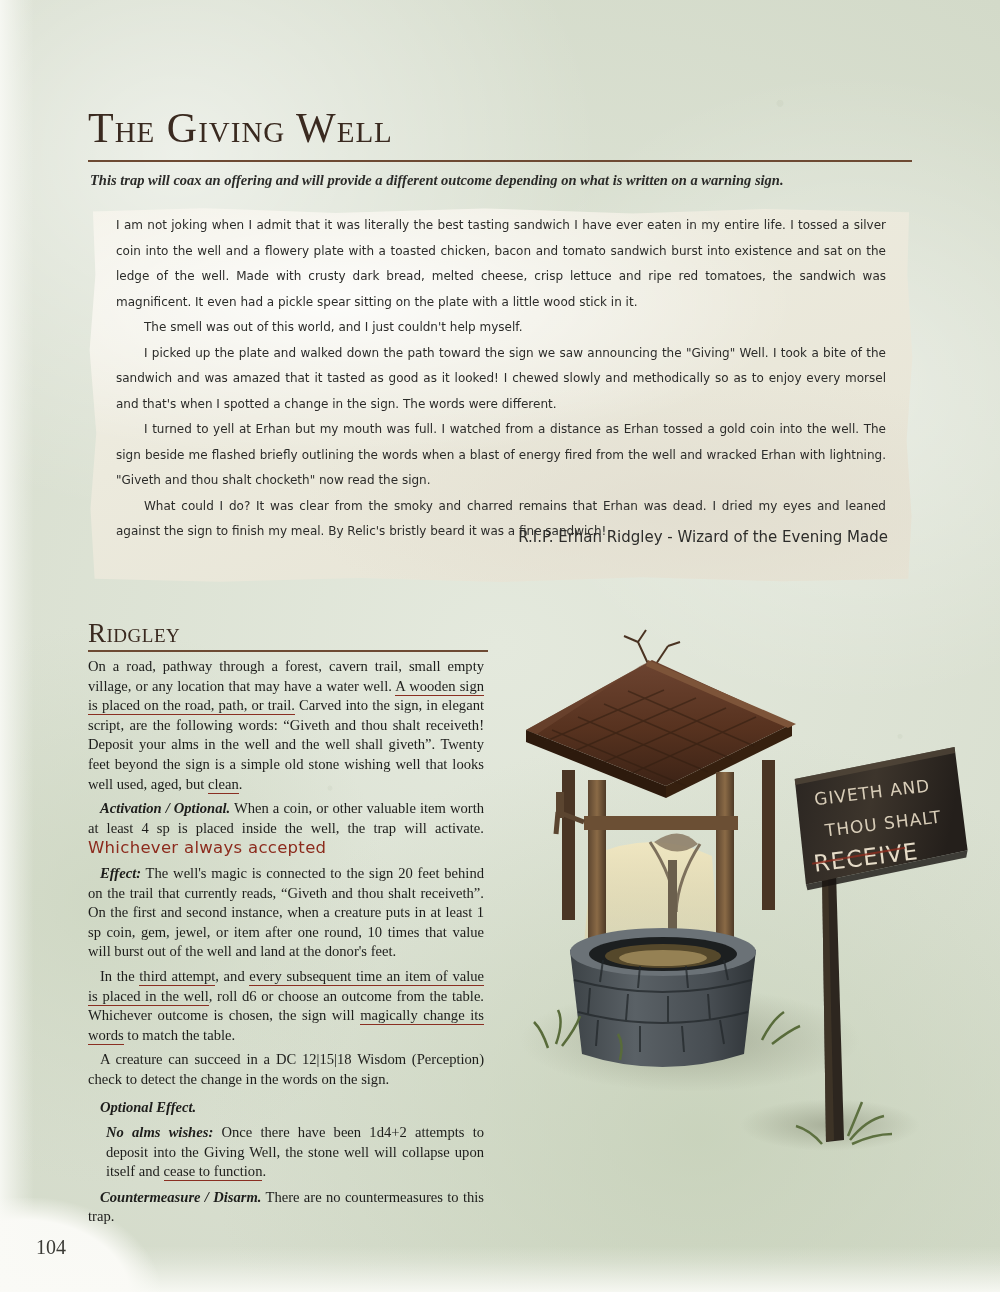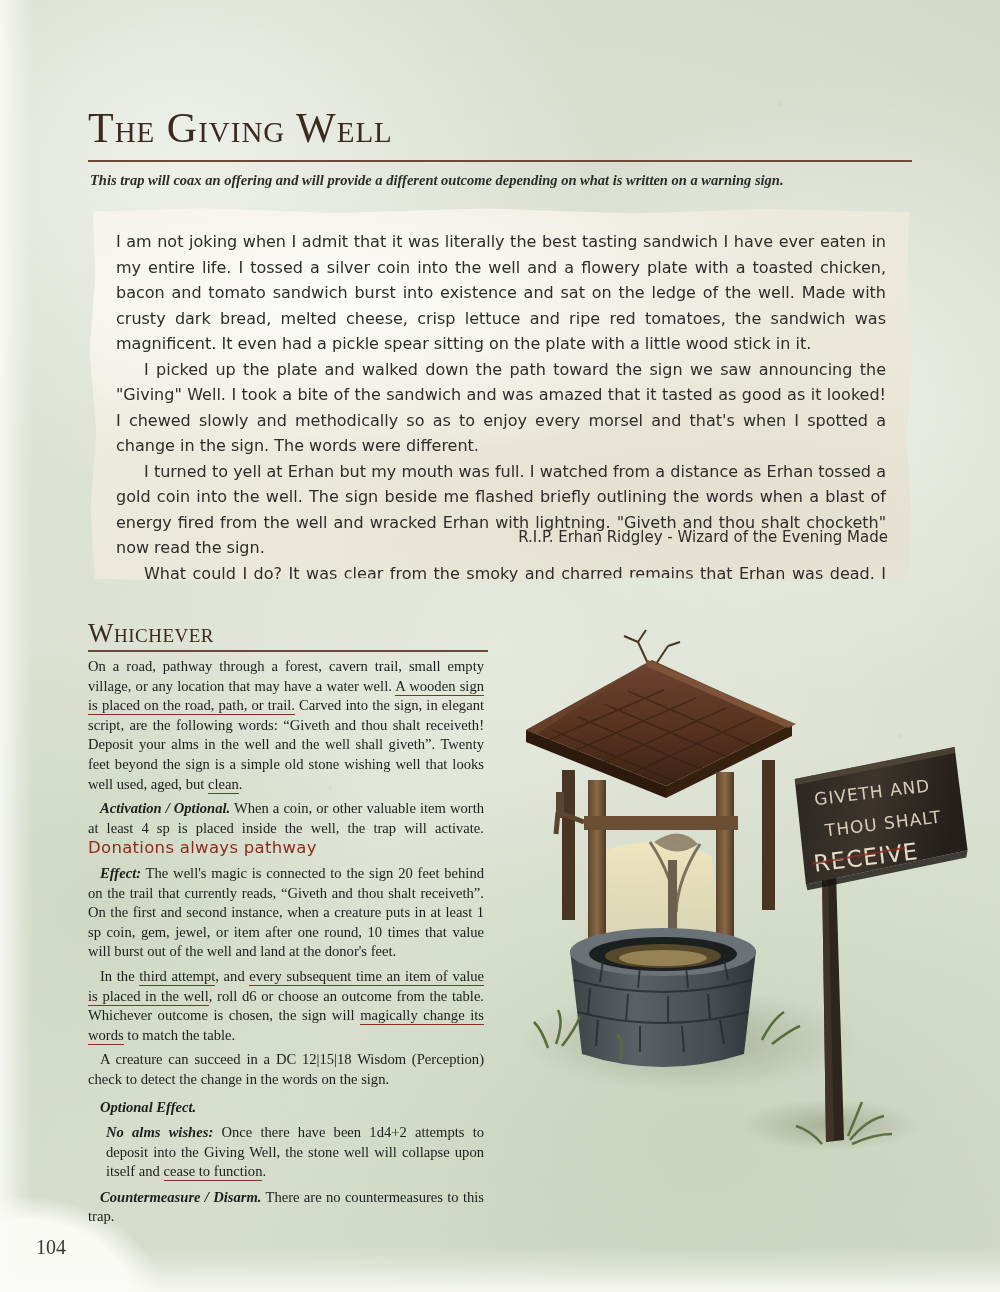--- a/index.html
+++ b/index.html
@@ -101,24 +101,24 @@
     box-shadow: 0 2px 6px rgba(70,70,60,.25);
     clip-path: polygon(
       0.6% 1.2%, 14% 0.3%, 30% 1.6%, 48% 0.4%, 66% 1.7%, 82% 0.5%, 99.4% 1.4%,
       99.2% 18%, 99.8% 40%, 99.1% 62%, 99.7% 82%, 99.3% 98.6%,
       84% 99.3%, 67% 98.2%, 50% 99.5%, 33% 98.4%, 16% 99.4%, 0.8% 98.6%,
       0.3% 80%, 1% 60%, 0.2% 38%, 0.9% 18%
     );
   }
   .note-inner {
     position: absolute;
-    left: 28px; top: 22px;
+    left: 28px; top: 6px;
     width: 770px;
     font-family: "DejaVu Sans", sans-serif;
-    font-size: 16px;
+    font-size: 12px;
     line-height: 25.5px;
     color: #2c2c2a;
   }
   .note-inner p { margin: 0 0 0 0; text-align: justify; }
   .note-inner p.indent { text-indent: 28px; }
   .note-sign {
     position: absolute;
     right: 26px; bottom: 38px;
     font-family: "DejaVu Sans", sans-serif;
     font-size: 15px;
@@ -192,34 +192,35 @@
 
 <div class="content">
 
   <div class="title">The Giving Well</div>
   <div class="title-rule"></div>
   <div class="subtitle">This trap will coax an offering and will provide a different outcome depending on what is written on a warning sign.</div>
 
   <div class="note">
     <div class="note-inner">
       <p>I am not joking when I admit that it was literally the best tasting sandwich I have ever eaten in my entire life. I tossed a silver coin into the well and a flowery plate with a toasted chicken, bacon and tomato sandwich burst into existence and sat on the ledge of the well. Made with crusty dark bread, melted cheese, crisp lettuce and ripe red tomatoes, the sandwich was magnificent. It even had a pickle spear sitting on the plate with a little wood stick in it.</p>
+      <p class="indent">The smell was out of this world, and I just couldn't help myself.</p>
       <p class="indent">I picked up the plate and walked down the path toward the sign we saw announcing the "Giving" Well. I took a bite of the sandwich and was amazed that it tasted as good as it looked! I chewed slowly and methodically so as to enjoy every morsel and that's when I spotted a change in the sign. The words were different.</p>
       <p class="indent">I turned to yell at Erhan but my mouth was full. I watched from a distance as Erhan tossed a gold coin into the well. The sign beside me flashed briefly outlining the words when a blast of energy fired from the well and wracked Erhan with lightning. "Giveth and thou shalt chocketh" now read the sign.</p>
       <p class="indent">What could I do? It was clear from the smoky and charred remains that Erhan was dead. I dried my eyes and leaned against the sign to finish my meal. By Relic's bristly beard it was a fine sandwich!</p>
     </div>
     <div class="note-sign">R.I.P. Erhan Ridgley - Wizard of the Evening Made</div>
   </div>
 
-  <div class="scenario-head">Whichever</div>
+  <div class="scenario-head">Ridgley</div>
   <div class="scenario-rule"></div>
 
   <div class="col">
     <p><span>On a road, pathway through a forest, cavern trail, small empty village, or any location that may have a water well. </span><span class="u">A wooden sign is placed on the road, path, or trail.</span><span> Carved into the sign, in elegant script, are the following words: “Giveth and thou shalt receiveth! Deposit your alms in the well and the well shall giveth”.  Twenty feet beyond the sign is a simple old stone wishing well that looks well used, aged, but </span><span class="u">clean</span><span>.</span></p>
 
-    <p class="ind"><span class="lbl">Activation / Optional.</span><span> When a coin, or other valuable item worth at least 4 sp is placed inside the well, the trap will activate. </span><span class="handwrite">Donations always pathway</span></p>
+    <p class="ind"><span class="lbl">Activation / Optional.</span><span> When a coin, or other valuable item worth at least 4 sp is placed inside the well, the trap will activate. </span><span class="handwrite">Whichever always accepted</span></p>
 
     <p class="ind"><span class="lbl">Effect:</span><span> The well's magic is connected to the sign 20 feet behind on the trail that currently reads, “Giveth and thou shalt receiveth”.  On the first and second instance, when a creature puts in at least 1 sp coin, gem, jewel, or item after one round, 10 times that value will burst out of the well and land at the donor's feet.</span></p>
 
     <p class="ind"><span>In the </span><span class="u">third attempt</span><span>, and </span><span class="u">every subsequent time an item of value is placed in the well</span><span>, roll d6 or choose an outcome from the table. Whichever outcome is chosen, the sign will </span><span class="u">magically change its words</span><span> to match the table.</span></p>
 
     <p class="ind">A creature can succeed in a DC 12|15|18 Wisdom (Perception) check to detect the change in the words on the sign.</p>
 
     <p class="ind lbl" style="margin-top:9px">Optional Effect.</p>
 
     <p class="sub-block"><span class="lbl">No alms wishes:</span><span> Once there have been 1d4+2 attempts to deposit into the Giving Well, the stone well will collapse upon itself and </span><span class="u">cease to function</span><span>.</span></p>

